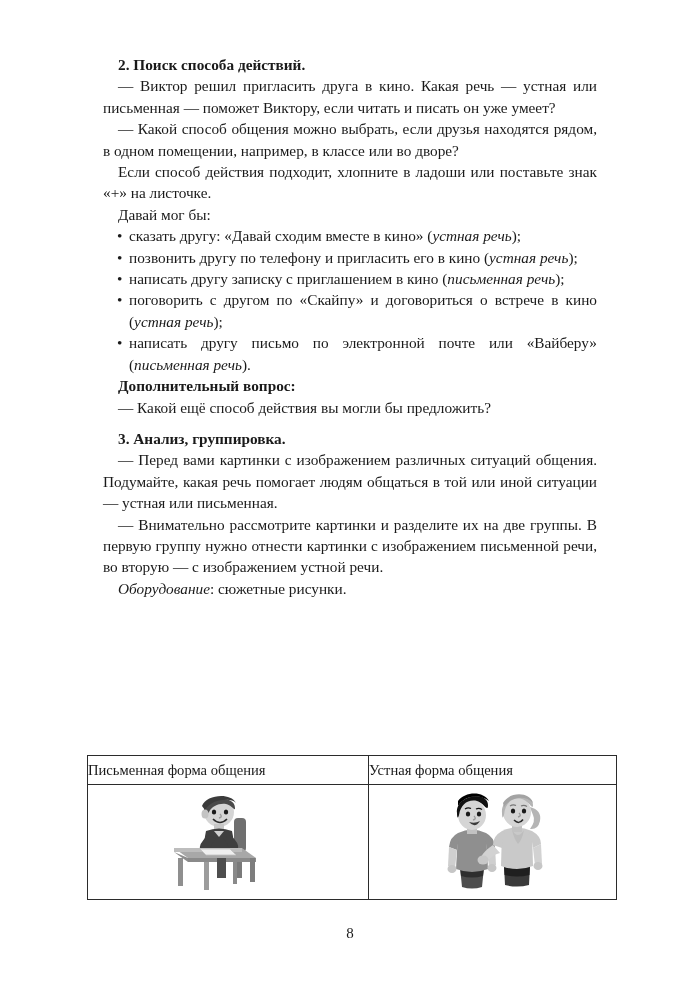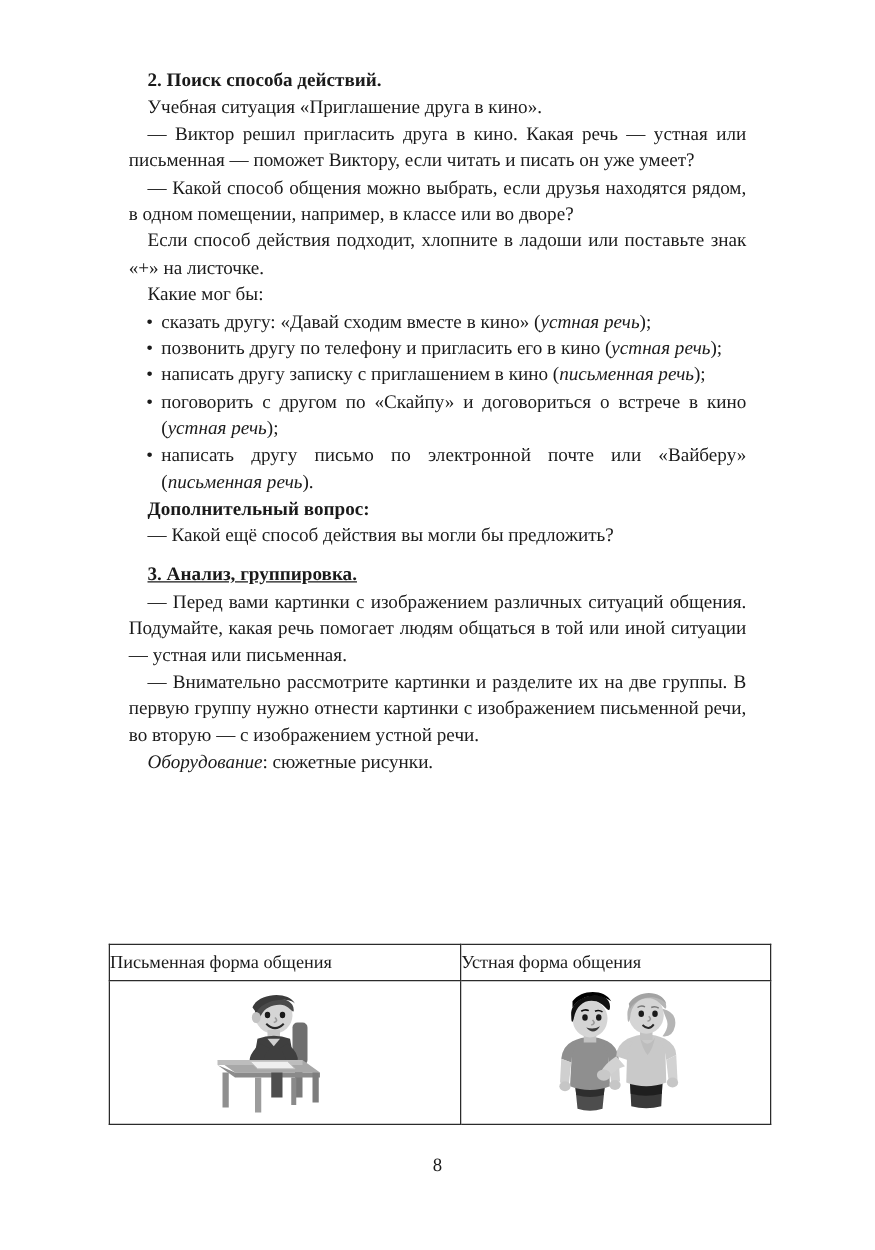--- a/index.html
+++ b/index.html
@@ -39,21 +39,20 @@
   p.heading {
     font-weight: bold;
     text-indent: 15px;
     text-align: left;
   }
   p.heading2 {
     font-weight: bold;
     text-indent: 15px;
     text-align: left;
     margin-top: 10px;
-    text-decoration: underline;
   }
   .bullets {
     margin: 0;
     padding: 0;
     list-style: none;
   }
   .bullets li {
     position: relative;
     font-size: 15.3px;
     line-height: 21.4px;
@@ -113,30 +112,29 @@
 </style>
 </head>
 <body>
 
 <div class="page">
 
   <div class="content">
 
     <p class="heading">2.  Поиск способа действий.</p>
 
-    <p>Учебная ситуация «Приглашение друга в кино».</p>
 
     <p>— Виктор решил пригласить друга в кино. Какая речь — устная или письменная — поможет Виктору, если читать и писать он уже умеет?</p>
 
     <p>— Какой способ общения можно выбрать, если друзья находятся рядом, в одном помещении, например, в классе или во дворе?</p>
 
 
     <p>Если способ действия подходит, хлопните в ладоши или поставьте знак «+» на листочке.</p>
 
-    <p>Какие мог бы:</p>
+    <p>Давай мог бы:</p>
 
     <ul class="bullets">
       <li>
         <span class="dot">•</span><span>сказать другу: «Давай сходим вместе в кино» (</span><em>устная речь</em><span>);</span>
       </li>
       <li>
         <span class="dot">•</span><span>позвонить другу по телефону и пригласить его в кино (</span><em>устная речь</em><span>);</span>
       </li>
       <li>
         <span class="dot">•</span><span>написать другу записку с приглашением в кино (</span><em>письменная речь</em><span>);</span>

